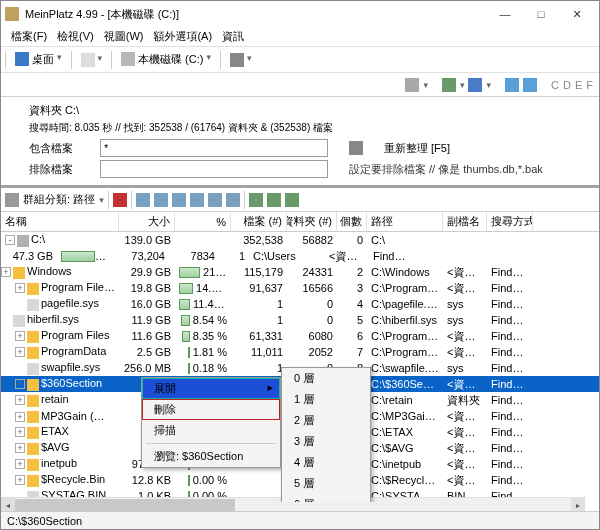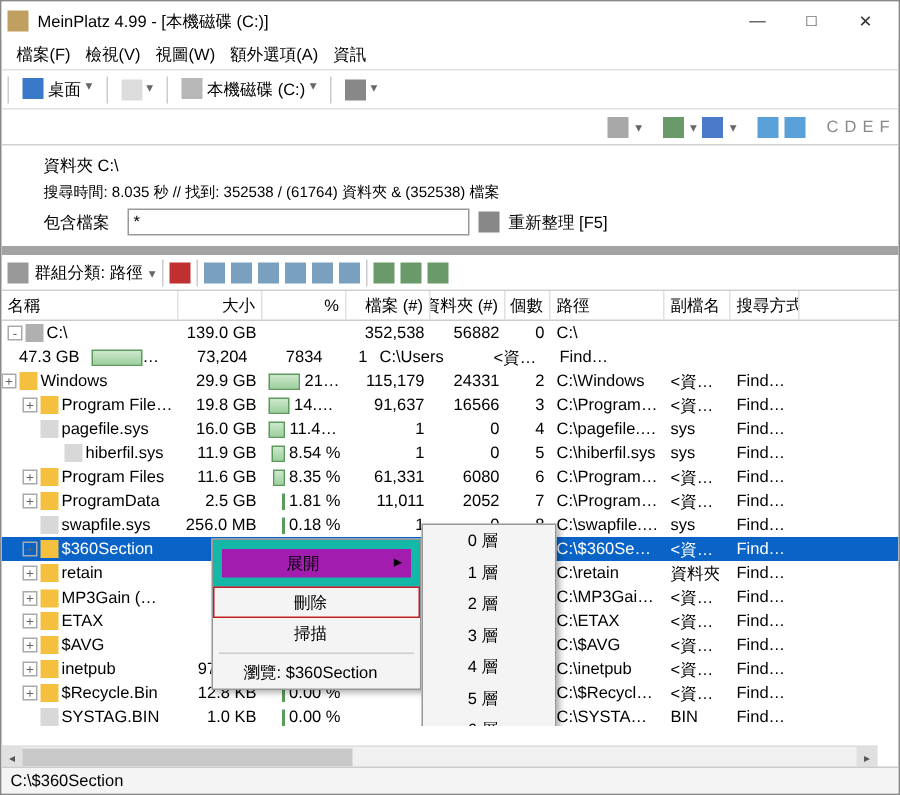--- a/index.html
+++ b/index.html
@@ -11,24 +11,24 @@
 .titlebar .win-btn{width:36px;height:22px;display:flex;align-items:center;justify-content:center;color:#333;}
 .menubar{height:20px;display:flex;align-items:center;padding:0 6px;gap:2px;border-bottom:1px solid #e0e0e0;}
 .menubar span{padding:2px 4px;}
 .toolbar1{height:26px;display:flex;align-items:center;padding:0 4px;gap:6px;border-bottom:1px solid #e0e0e0;}
 .tbtn{display:flex;gap:3px;padding:2px 3px;}
 .tbtn .ico{width:14px;height:14px;}
 .sep{width:1px;height:18px;background:#ccc;}
 .drop{font-size:9px;color:#666;}
 .toolbar2{height:24px;display:flex;align-items:center;justify-content:flex-end;padding:0 6px;gap:4px;border-bottom:1px solid #d0d0d0;}
 .toolbar2 .ico{width:14px;height:14px;}
-.searchpanel{padding:6px 8px 4px 28px;border-bottom:6px solid #a3a3a3;}
+.searchpanel{padding:6px 8px 4px 28px;border-bottom:3px solid #a3a3a3;}
 .searchpanel .line1{margin-bottom:3px;}
 .searchpanel .line2{font-size:10px;margin-bottom:4px;}
-.searchpanel .row{display:flex;align-items:center;margin-bottom:3px;gap:6px;}
+.searchpanel .row{display:flex;align-items:center;margin-bottom:3px;gap:21px;}
 .searchpanel .lbl{width:50px;}
 .searchpanel input{border:1px solid #999;height:18px;flex:0 0 228px;padding:0 3px;}
 .searchpanel .hint{color:#333;}
 .groupbar{height:24px;display:flex;align-items:center;padding:0 4px;gap:4px;border-bottom:1px solid #d0d0d0;}
 .groupbar .ico{width:14px;height:14px;}
 .table-wrap{height:290px;overflow:hidden;position:relative;}
 .thead{display:flex;background:#fff;border-bottom:1px solid #ccc;height:20px;align-items:center;}
 .th{border-right:1px solid #e0e0e0;padding:0 4px;display:flex;align-items:center;height:100%;overflow:hidden;white-space:nowrap;}
 .c-name{width:118px;}
 .c-size{width:56px;text-align:right;justify-content:flex-end;}
@@ -42,22 +42,22 @@
 .tbody{}
 .tr{display:flex;height:16px;align-items:center;}
 .tr.sel{background:#0a64c8;color:#fff;}
 .td{padding:0 4px;overflow:hidden;white-space:nowrap;text-overflow:ellipsis;}
 .tree-toggle{width:10px;display:inline-block;text-align:center;color:#666;border:1px solid #aaa;line-height:8px;height:10px;font-size:9px;margin-right:2px;}
 .fico{width:12px;height:12px;display:inline-block;margin-right:2px;vertical-align:middle;}
 .folder{background:#f5c040;}
 .file{background:#d8d8d8;}
 .bar{display:inline-block;height:11px;border:1px solid #5a9a5a;background:linear-gradient(#cde8cd,#9ed09e);vertical-align:middle;}
 .ctx-menu{position:absolute;background:#f4f4f4;border:1px solid #999;box-shadow:2px 2px 4px rgba(0,0,0,.3);z-index:10;}
-.ctx-item{padding:3px 20px 3px 12px;white-space:nowrap;position:relative;text-align:center;}
-.ctx-item.hl{background:#a21caf;border:6px solid #14b8a6;padding:2px 19px 2px 1px;}
+.ctx-item{padding:3px 20px 3px 12px;white-space:nowrap;position:relative;}
+.ctx-item.hl{background:#1d4ed8;border:1px solid #14b8a6;padding:2px 19px 2px 11px;}
 .ctx-item.red{border:1px solid #c02020;padding:2px 19px 2px 11px;}
 .ctx-item .arrow{position:absolute;right:6px;}
 .ctx-sep{height:1px;background:#ccc;margin:2px 4px;}
 .statusbar{position:absolute;bottom:0;left:0;right:0;height:18px;border-top:1px solid #ccc;padding:0 6px;display:flex;align-items:center;background:#f4f4f4;}
 .hscrollbar{position:absolute;bottom:18px;left:0;right:14px;height:14px;background:#f0f0f0;border-top:1px solid #ddd;}
 .hscrollbar .thumb{position:absolute;left:14px;width:220px;height:12px;top:1px;background:#c8c8c8;}
 .hscrollbar .arr{position:absolute;width:14px;height:14px;top:0;background:#e0e0e0;display:flex;align-items:center;justify-content:center;font-size:8px;color:#555;}
 </style>
 </head>
 <body>
@@ -125,20 +125,25 @@
 
 <div class="searchpanel">
   <div class="line1">資料夾  C:\</div>
   <div class="line2">搜尋時間: 8.035 秒 // 找到: 352538 / (61764) 資料夾 &amp; (352538) 檔案</div>
   <div class="row">
     <span class="lbl">包含檔案</span>
     <input value="*" style="">
     <span class="ico" style="width:14px;height:14px;display:inline-block;background:#888"></span>
     <span>重新整理  [F5]</span>
   </div>
+  <div class="row">
+    <span class="lbl">排除檔案</span>
+    <input value="" style="">
+    <span class="hint">設定要排除檔案 // 像是 thumbs.db,*.bak</span>
+  </div>
 </div>
 
 <div class="groupbar">
   <span class="ico" style="background:#999"></span>
   <span>群組分類: 路徑</span>
   <span class="drop">▾</span>
   <div class="sep"></div>
   <span class="ico" style="background:#c03030"></span>
   <div class="sep"></div>
   <span class="ico" style="background:#7aa0c0"></span>
@@ -214,21 +219,21 @@
         <div class="td c-size">16.0 GB</div>
         <div class="td c-pct"><span class="bar" style="width:11px"></span> 11.48 %</div>
         <div class="td c-files">1</div>
         <div class="td c-dirs">0</div>
         <div class="td c-cnt">4</div>
         <div class="td c-path">C:\pagefile.s...</div>
         <div class="td c-ext">sys</div>
         <div class="td c-method">FindFile</div>
       </div>
       <div class="tr">
-        <div class="td c-name" style="padding-left:30px"><span style="display:inline-block;width:12px"></span><span class="fico file"></span>hiberfil.sys</div>
+        <div class="td c-name" style="padding-left:0"><span style="display:inline-block;width:12px"></span><span class="fico file"></span>hiberfil.sys</div>
         <div class="td c-size">11.9 GB</div>
         <div class="td c-pct"><span class="bar" style="width:9px"></span> 8.54 %</div>
         <div class="td c-files">1</div>
         <div class="td c-dirs">0</div>
         <div class="td c-cnt">5</div>
         <div class="td c-path">C:\hiberfil.sys</div>
         <div class="td c-ext">sys</div>
         <div class="td c-method">FindFile</div>
       </div>
       <div class="tr">

